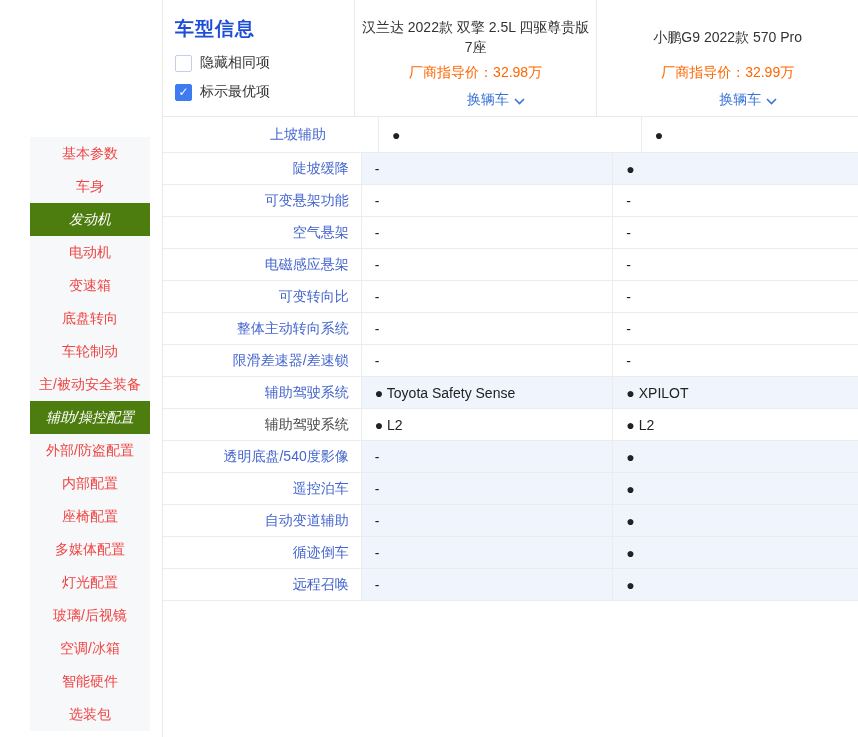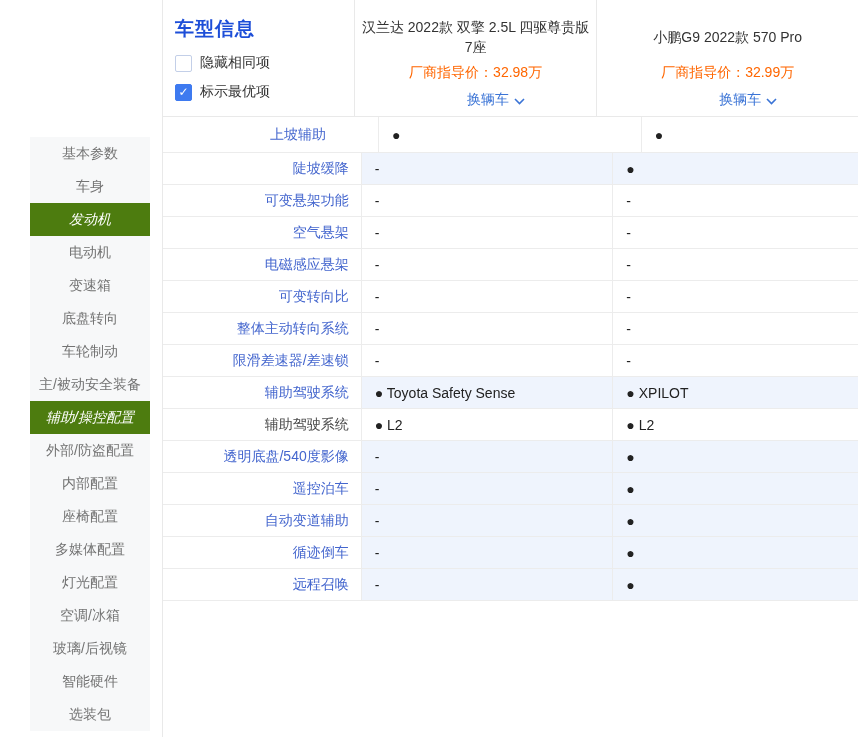--- a/index.html
+++ b/index.html
@@ -3,21 +3,21 @@
 <meta charset="utf-8">
 <style>
   * { margin:0; padding:0; box-sizing:border-box; }
   html,body { width:858px; height:737px; background:#fff; }
   body { font-family:"Liberation Sans","DejaVu Sans",sans-serif; position:relative; overflow:hidden; }
 
   .app { position:absolute; inset:0; background:#fff; }
 
   
   .sidebar { position:absolute; left:30px; top:137px; width:120px; background:#f7f8f9; }
-  .side-item { height:33px; line-height:33px; text-align:center; font-size:14px; color:#737373; cursor:pointer; white-space:nowrap; }
+  .side-item { height:33px; line-height:33px; text-align:center; font-size:14px; color:#ef4444; cursor:pointer; white-space:nowrap; }
   .side-item.active { background:#4d7c0f; color:#fff;font-style:italic; }
 
   
   .table { position:absolute; left:162px; top:0; width:696px; height:741px; border-left:1px solid #e9e9e9; background:#fff; }
   .thead { display:flex; height:117px; border-bottom:1px solid #e9e9e9; }
   .col-label { width:198px; }
   .col-car1  { width:252px; border-left:1px solid #e9e9e9; }
   .col-car2  { width:272px; border-left:1px solid #e9e9e9; }
 
   .header-info { padding:16px 0 0 12px; }
@@ -69,22 +69,22 @@
       <div class="side-item">变速箱</div>
       <div class="side-item">底盘转向</div>
       <div class="side-item">车轮制动</div>
       <div class="side-item">主/被动安全装备</div>
       <div class="side-item active">辅助/操控配置</div>
       <div class="side-item">外部/防盗配置</div>
       <div class="side-item">内部配置</div>
       <div class="side-item">座椅配置</div>
       <div class="side-item">多媒体配置</div>
       <div class="side-item">灯光配置</div>
+      <div class="side-item">玻璃/后视镜</div>
       <div class="side-item">空调/冰箱</div>
-      <div class="side-item">玻璃/后视镜</div>
       <div class="side-item">智能硬件</div>
       <div class="side-item">选装包</div>
     </nav>
 
   <div class="table">
     <div class="thead">
 
       <div class="col-label header-info">
         <div class="info-title">车型信息</div>
         <div class="chk">

